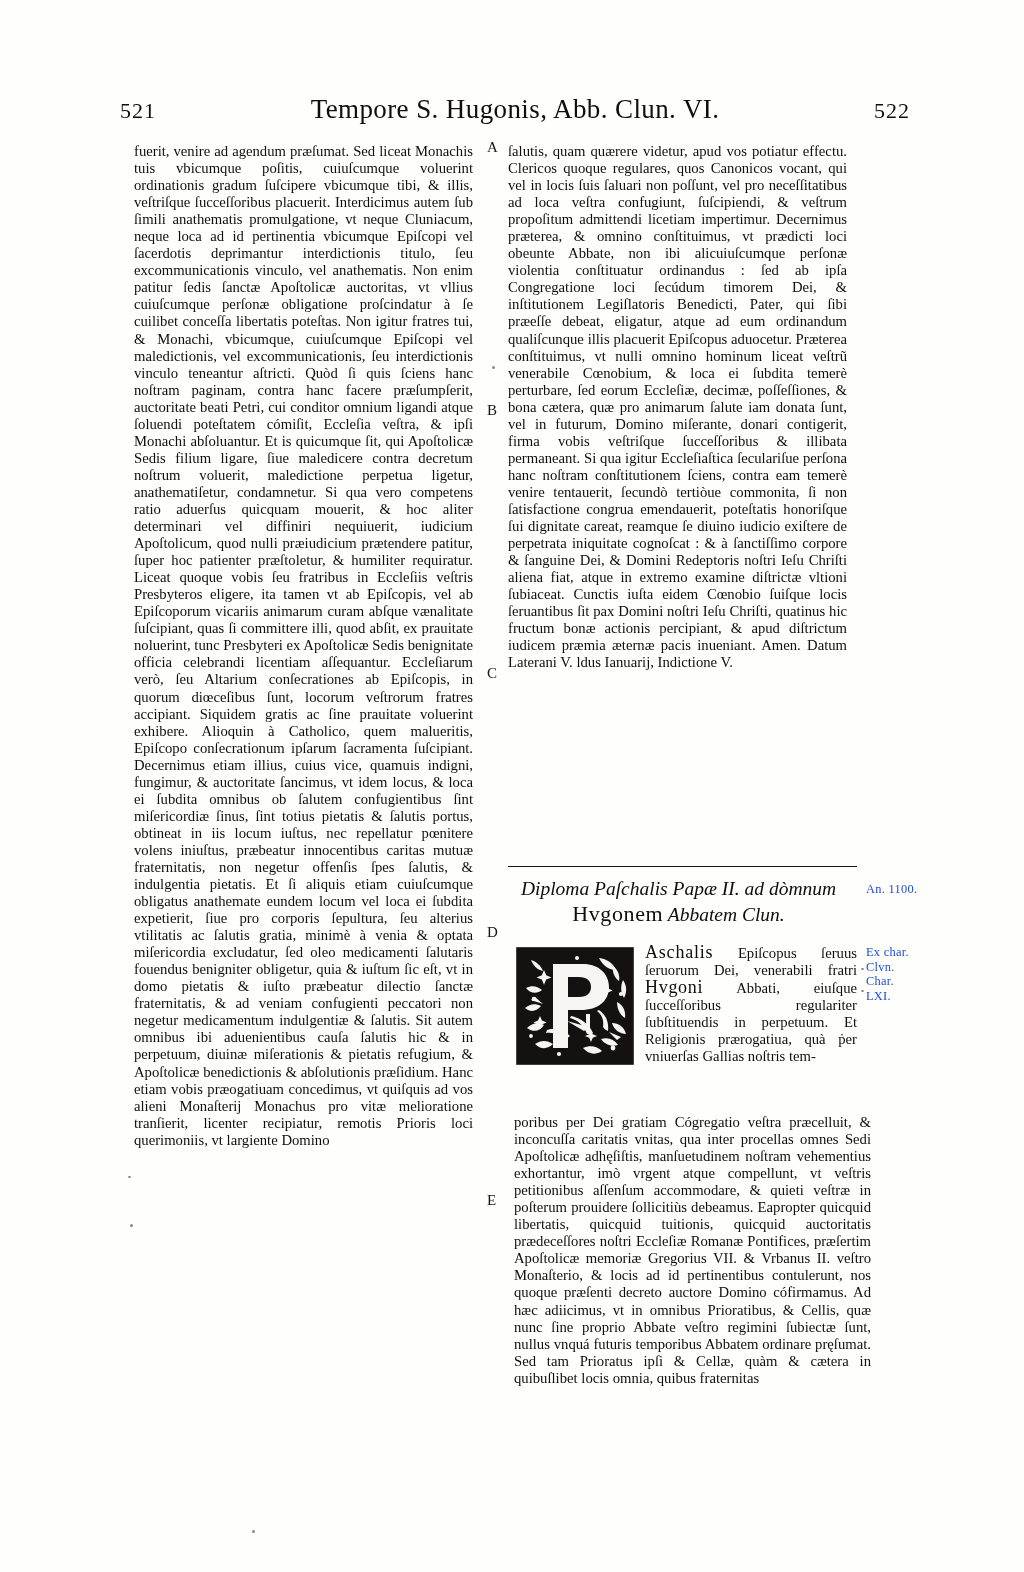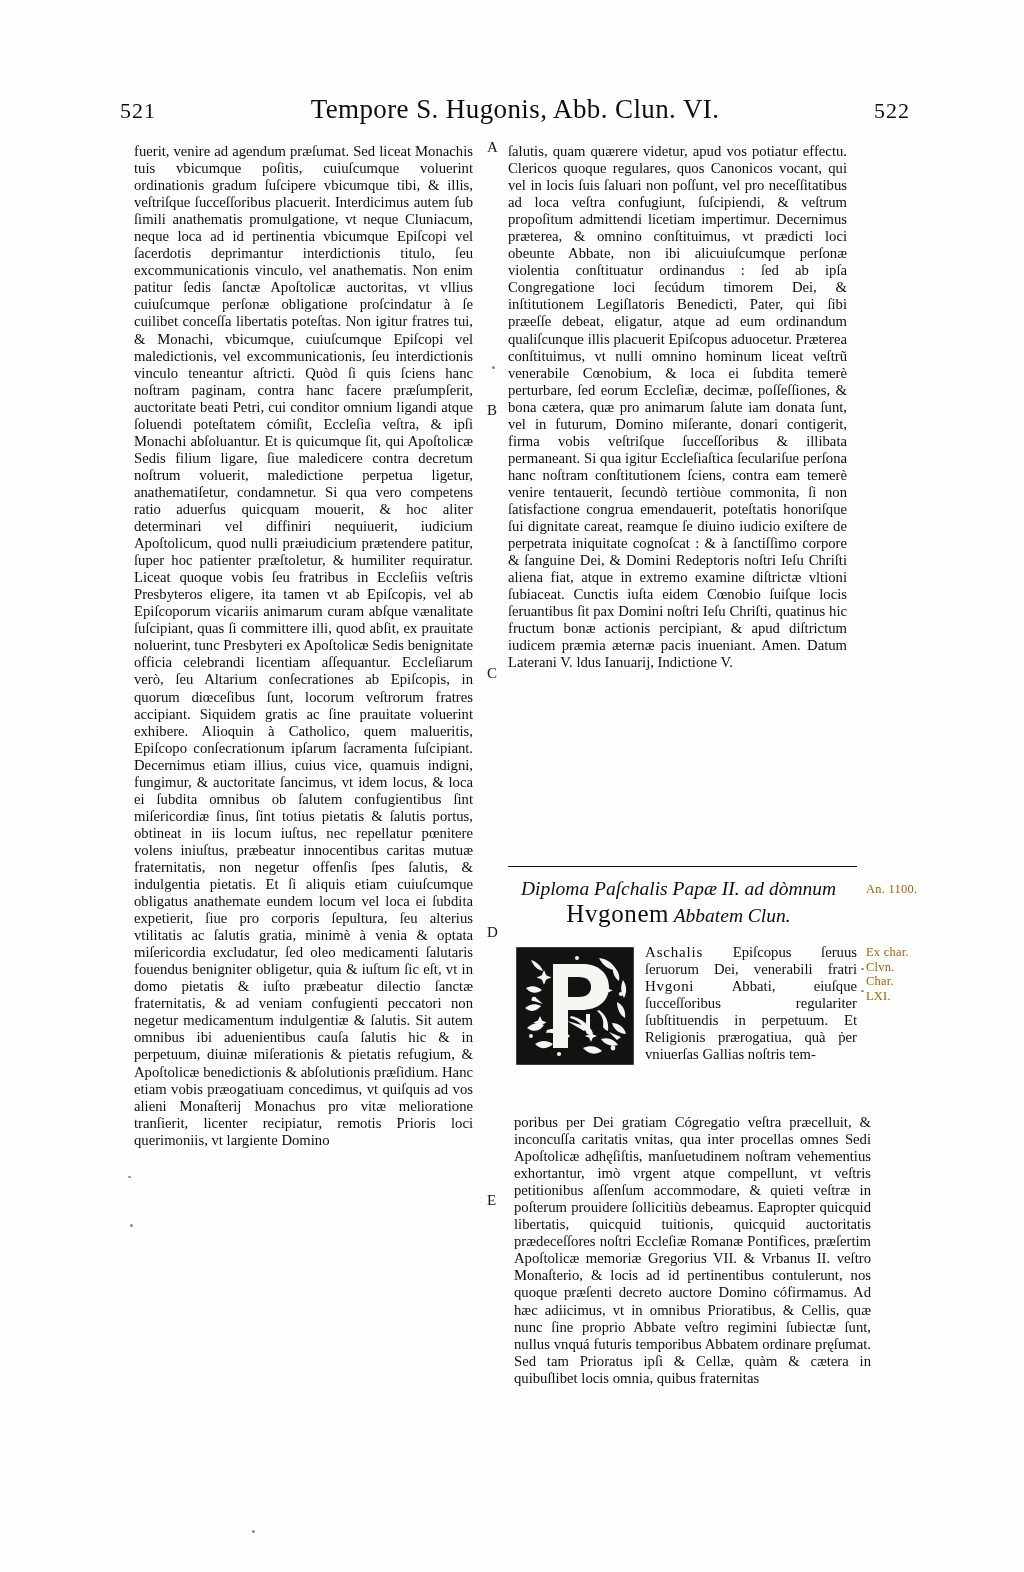--- a/index.html
+++ b/index.html
@@ -97,28 +97,28 @@
     text-align: center;
     font-size: 19.5px;
     line-height: 25px;
     font-style: italic;
   }
   .sec-heading .smallcaps {
     font-style: normal;
     font-variant: normal;
     letter-spacing: 0.6px;
   }
-  .sec-heading .sc-big { font-size: 25px; }
+  .sec-heading .sc-big { font-size: 22px; }
 
   
   .margin-note {
     position: absolute;
     font-size: 12.4px;
     line-height: 14.6px;
-    color: #a16207;
+    color: #1d4ed8;
     letter-spacing: 0.3px;
   }
   .margin-note.year { left: 866px; top: 882px; white-space: nowrap; }
   .margin-note.source { left: 866px; top: 945px; width: 100px; }
 
   
   .initial-block {
     position: absolute;
     left: 513px;
     top: 944px;
@@ -131,21 +131,21 @@
   .incipit {
     position: absolute;
     left: 645px;
     top: 944px;
     width: 212px;
     font-size: 14.7px;
     line-height: 17.05px;
     text-align: justify;
   }
   .incipit .sc {
-    font-size: 15px;
+    font-size: 18px;
     letter-spacing: 0.7px;
   }
   .incipit .firstword { letter-spacing: 0.8px; }
 
   
   .after-initial {
     position: absolute;
     left: 514px;
     top: 1097px;
     width: 357px;

